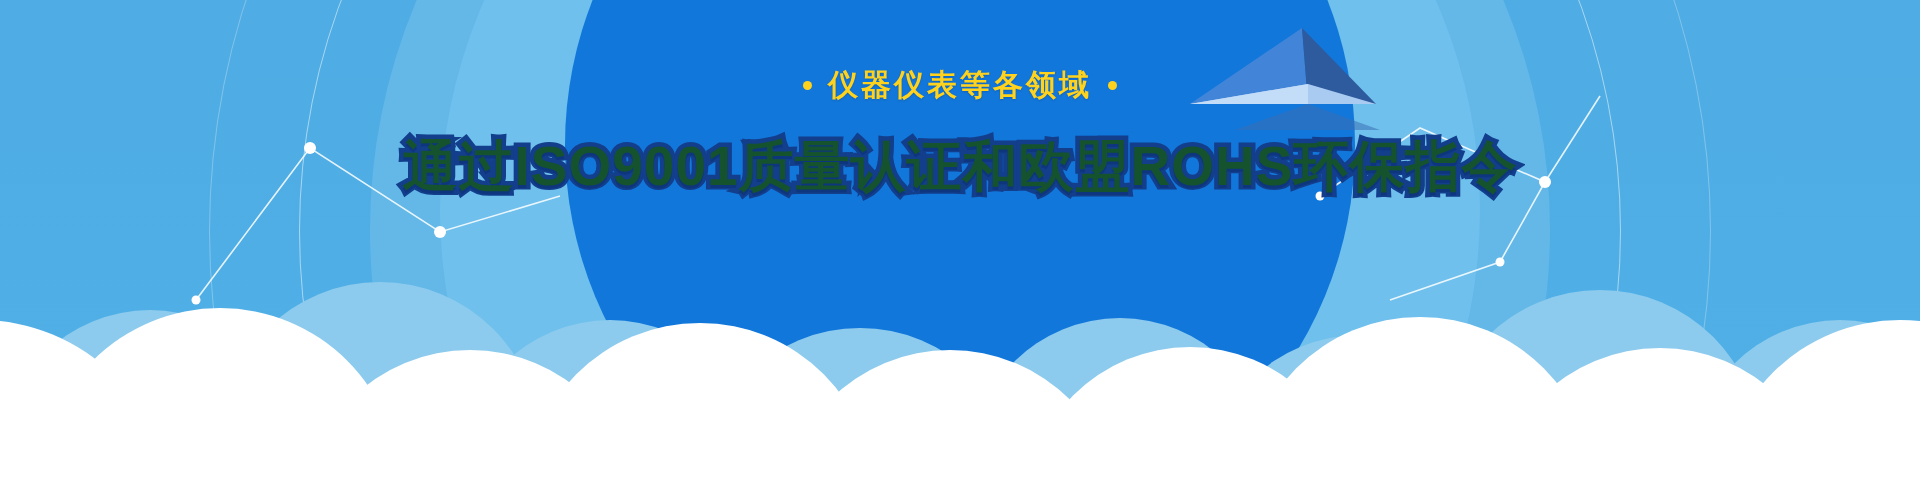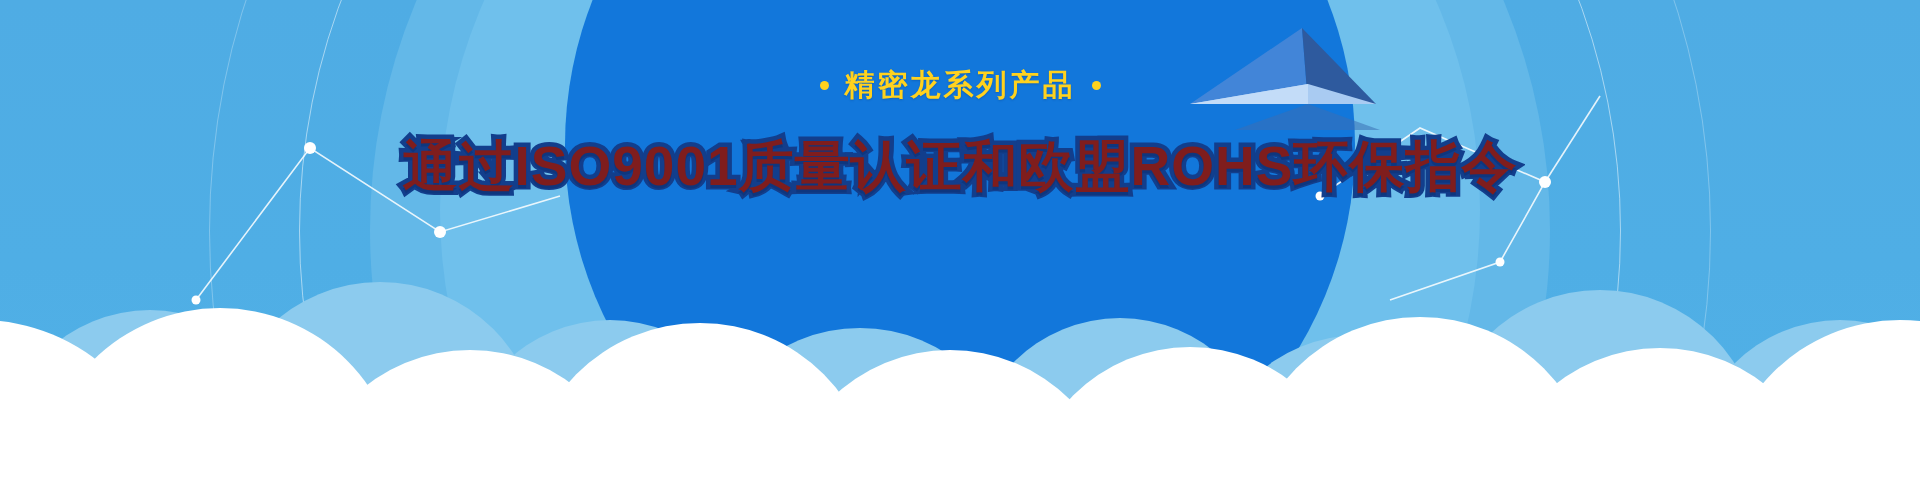--- a/index.html
+++ b/index.html
@@ -133,21 +133,21 @@
     position: relative;
     margin-top: 30px;
     height: 72px;
     display: flex;
     align-items: center;
     justify-content: center;
   }
   .headline {
     font-size: 55px;
     font-weight: bold;
-    color: #7f1d1d;
+    color: #14532d;
     letter-spacing: 1px;
     line-height: 1;
     white-space: nowrap;
     -webkit-text-stroke: 9px #123E8C;
     paint-order: stroke fill;
     text-shadow: 0 3px 0 rgba(10,40,100,0.35);
   }
 
   .subbar {
     position: relative;
@@ -239,21 +239,21 @@
       <circle cx="1660" cy="298" r="170"></circle>
       <circle cx="1900" cy="280" r="180"></circle>
       <rect x="0" y="300" width="1920" height="60"></rect>
     </g>
   </svg>
 
   <div class="content">
 
     <div class="eyebrow">
       <span class="dot"></span>
-      <span>精密龙系列产品</span>
+      <span>仪器仪表等各领域</span>
       <span class="dot"></span>
     </div>
 
     <div class="headline-wrap">
       <div class="headline">通过ISO9001质量认证和欧盟ROHS环保指令</div>
     </div>
 
 
   </div>
 </div>

